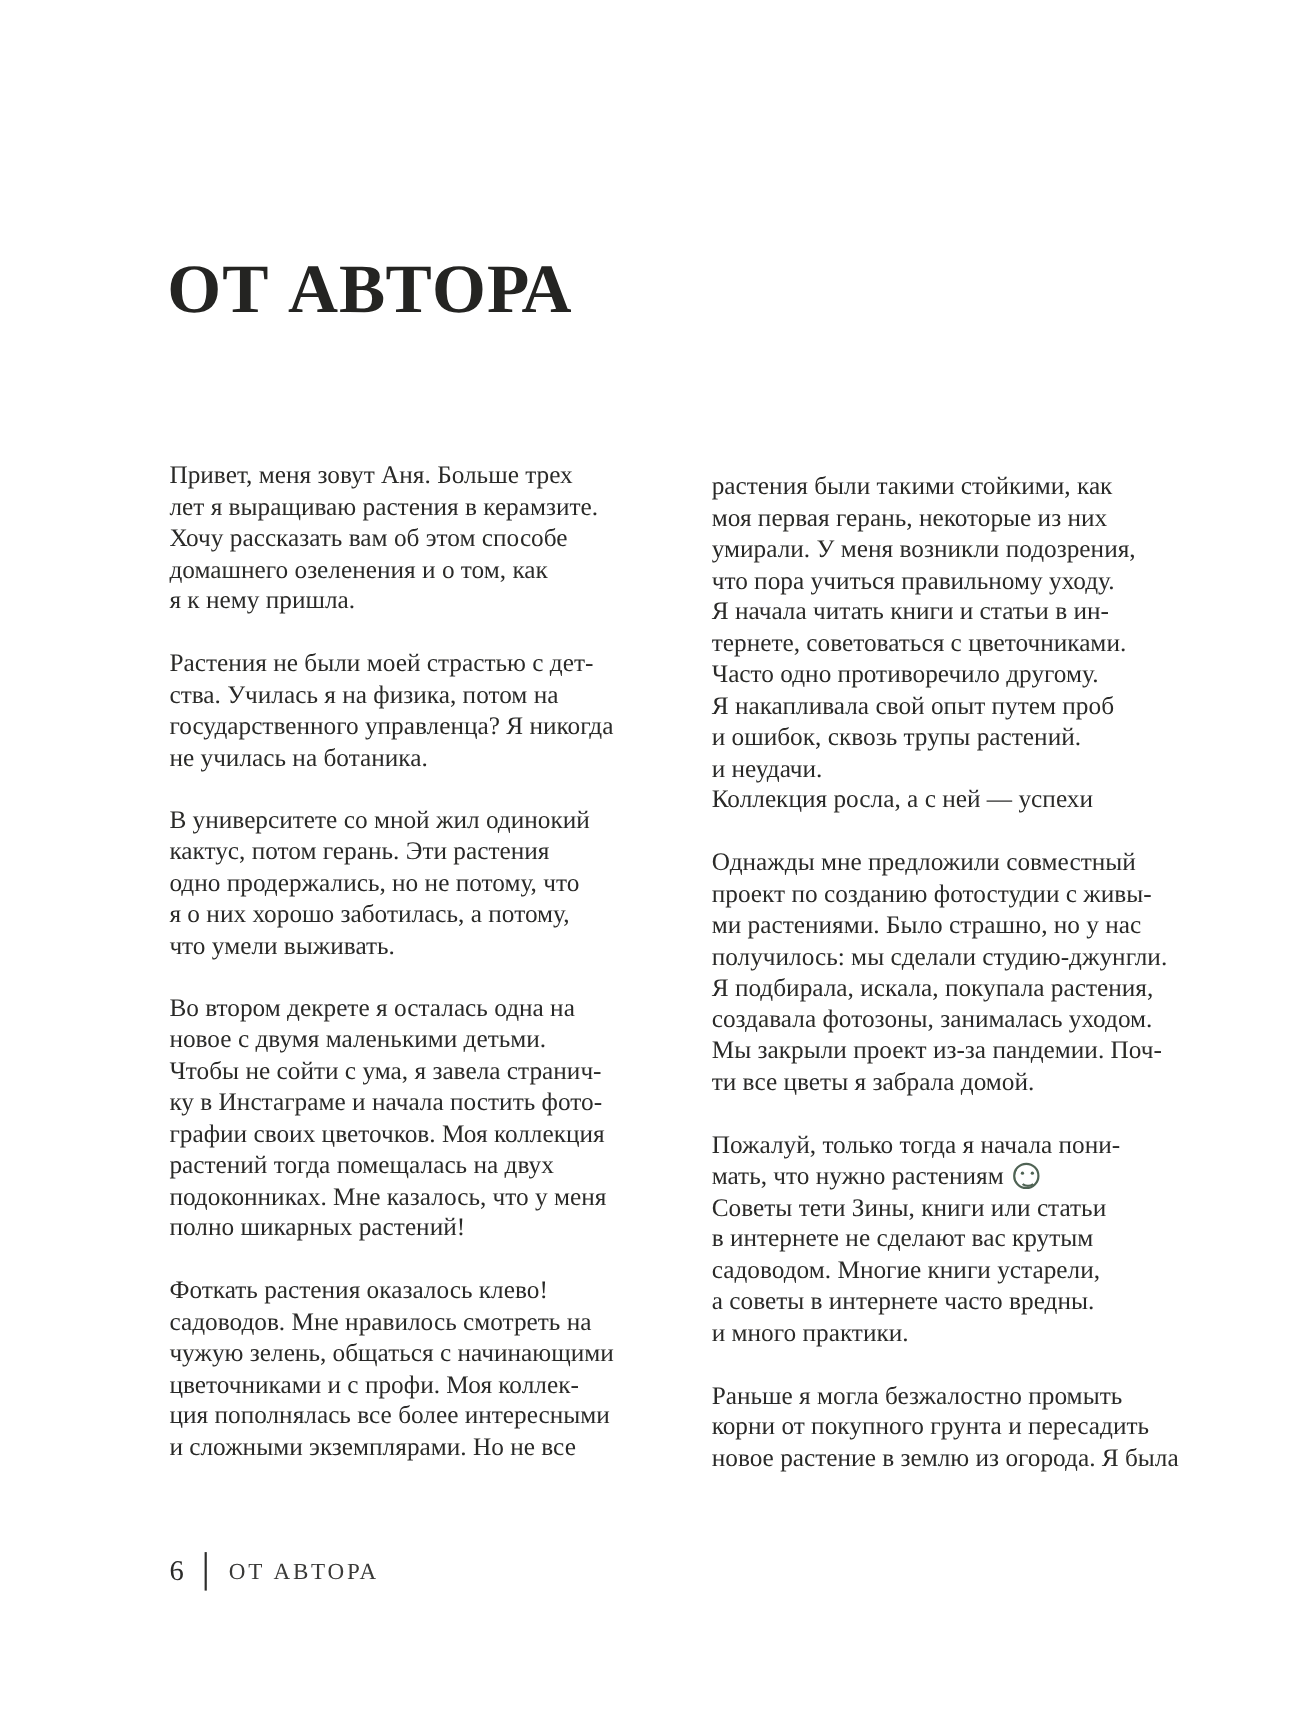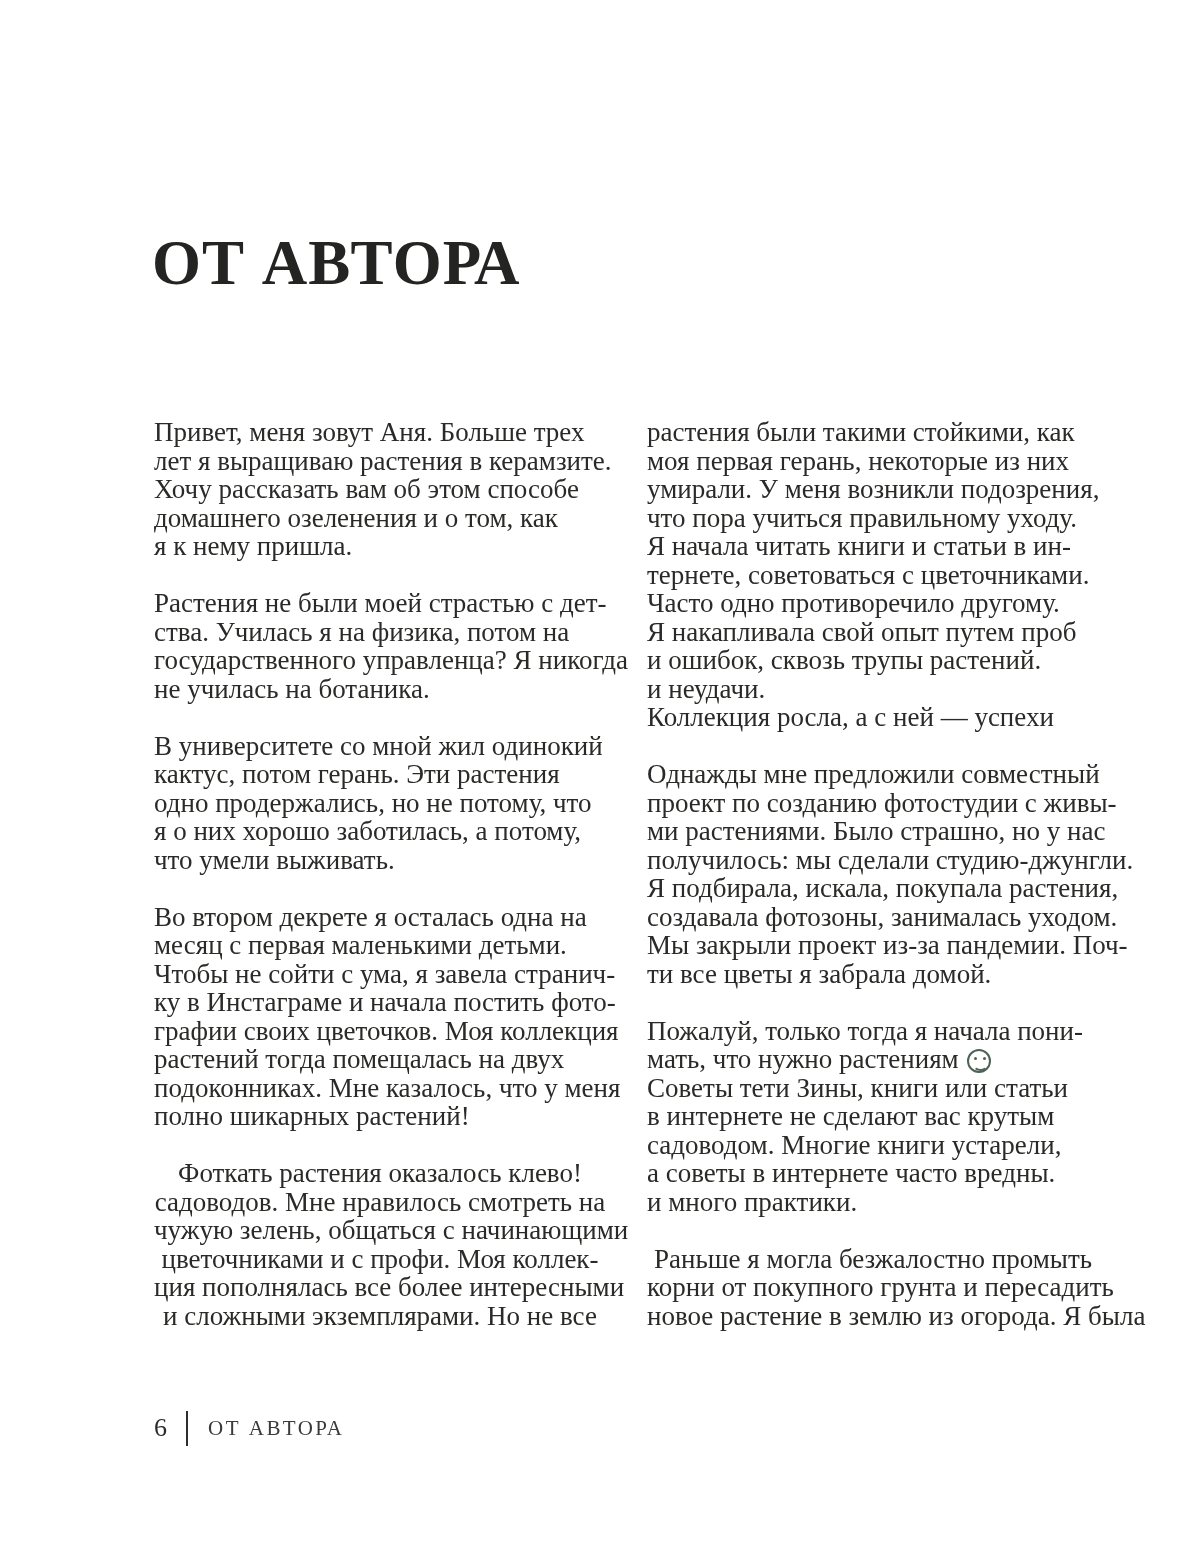--- a/index.html
+++ b/index.html
@@ -9,26 +9,26 @@
     color:var(--text,#2a2a28);
   }
   .page{position:absolute;inset:0;background:#ffffff;}
   .title{
     position:absolute;left:152px;top:232px;margin:0;
     font-size:63px;font-weight:700;letter-spacing:1px;line-height:1;
     color:#242422;white-space:nowrap;
   }
   .col{
     position:absolute;top:418px;
-    font-size:27px;line-height:28.5px;
+    font-size:23px;line-height:28.5px;
   }
   .col-left{left:154px;width:452px;}
-  .col-right{left:647px;width:452px;}
+  .col-right{left:647px;width:452px;margin-top:10px;}
   .para{margin:0 0 28.5px 0;}
-  .para:last-child{margin-bottom:0;text-align:center;}
+  .para:last-child{margin-bottom:0;}
   .line{white-space:nowrap;height:28.5px;}
   .smiley{
     display:inline-block;width:24px;height:24px;box-sizing:border-box;
     border:2px solid var(--smiley,#4f6354);border-radius:50%;
     position:relative;vertical-align:-5px;margin-left:8px;
   }
   .smiley::before{
     content:"";position:absolute;top:6px;left:5px;width:3px;height:3px;
     border-radius:50%;background:var(--smiley,#4f6354);
     box-shadow:9px 0 0 var(--smiley,#4f6354);
@@ -73,21 +73,21 @@
       </div>
       <div class="para">
         <div class="line">В университете со мной жил одинокий</div>
         <div class="line">кактус, потом герань. Эти растения</div>
         <div class="line">одно продержались, но не потому, что</div>
         <div class="line">я о них хорошо заботилась, а потому,</div>
         <div class="line">что умели выживать.</div>
       </div>
       <div class="para">
         <div class="line">Во втором декрете я осталась одна на</div>
-        <div class="line">месяц с первая маленькими детьми.</div>
+        <div class="line">новое с двумя маленькими детьми.</div>
         <div class="line">Чтобы не сойти с ума, я завела странич-</div>
         <div class="line">ку в Инстаграме и начала постить фото-</div>
         <div class="line">графии своих цветочков. Моя коллекция</div>
         <div class="line">растений тогда помещалась на двух</div>
         <div class="line">подоконниках. Мне казалось, что у меня</div>
         <div class="line">полно шикарных растений!</div>
       </div>
       <div class="para">
         <div class="line">Фоткать растения оказалось клево!</div>
         <div class="line">садоводов. Мне нравилось смотреть на</div>

